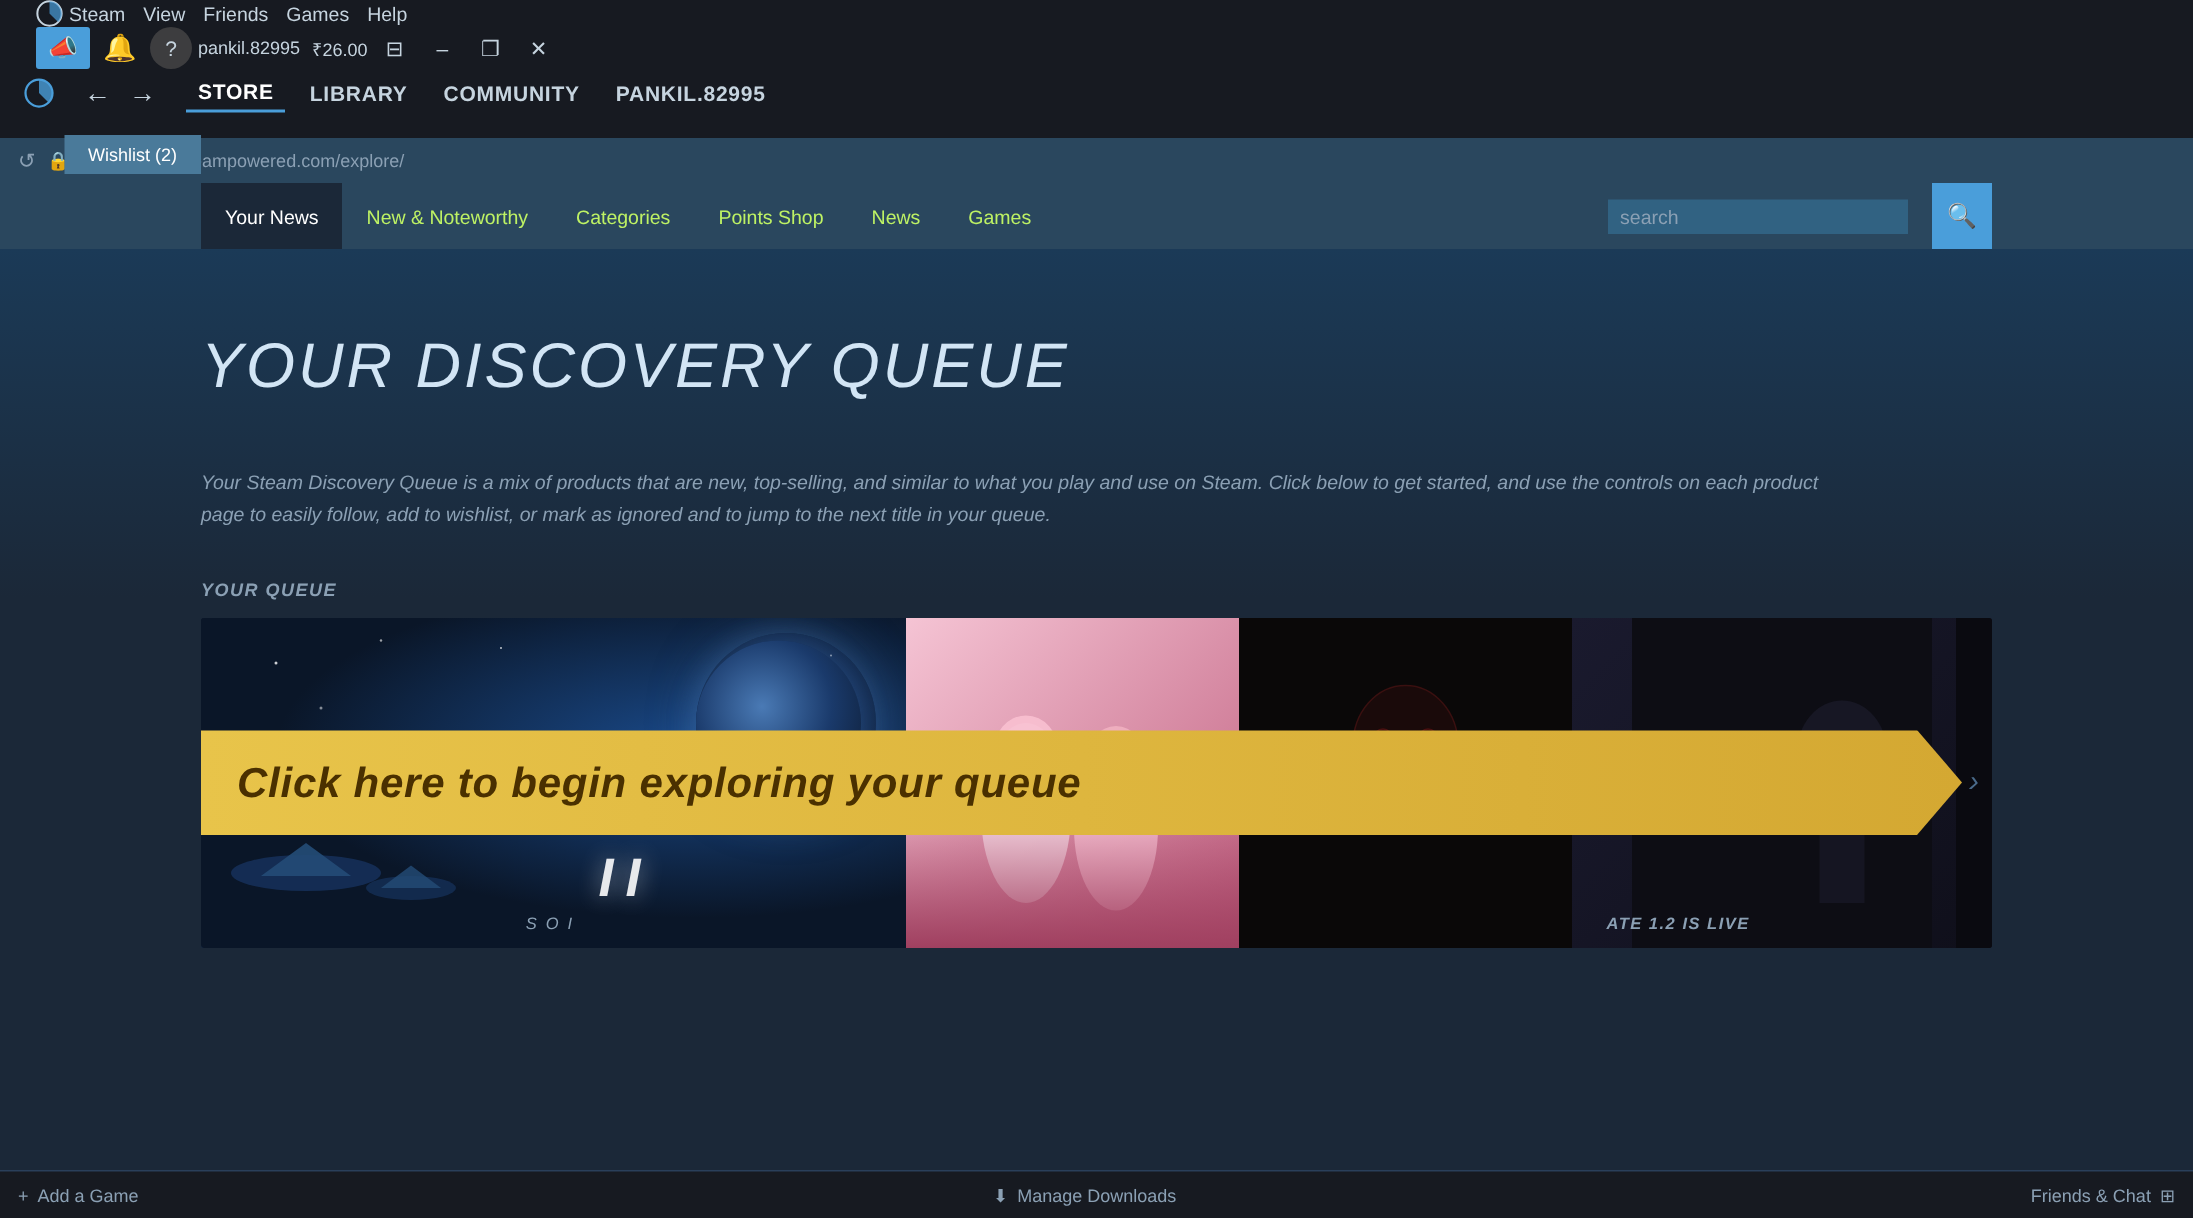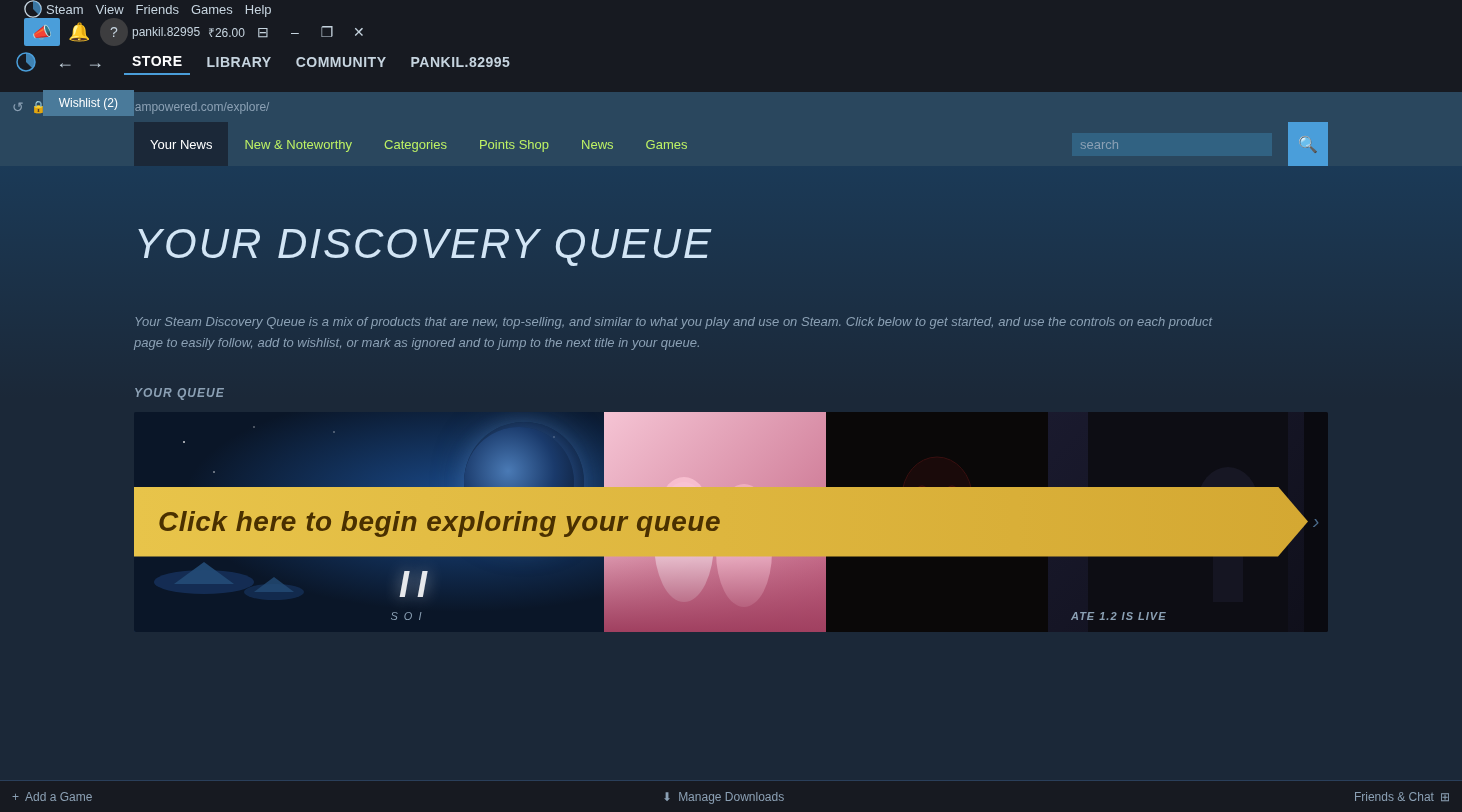--- a/index.html
+++ b/index.html
@@ -526,21 +526,21 @@
           <div style="position:absolute;right:30px;top:15px;width:110px;height:110px;border-radius:50%;background:radial-gradient(circle at 40% 40%, #4a7ab5, #1a3a6b, #0a1628);box-shadow:0 0 20px #4a7ab540;"></div>
 
           <svg style="position:absolute;bottom:20px;left:10px;width:200px;height:100px;opacity:0.8" viewBox="0 0 200 100">
             <ellipse cx="60" cy="70" rx="50" ry="12" fill="#1a3a6b" opacity="0.8"></ellipse>
             <polygon points="60,50 30,72 90,72" fill="#2a5a8b" opacity="0.9"></polygon>
             <ellipse cx="130" cy="80" rx="30" ry="8" fill="#1a3a6b" opacity="0.7"></ellipse>
             <polygon points="130,65 110,80 150,80" fill="#2a5a8b" opacity="0.8"></polygon>
           </svg>
 
           <div style="position:absolute;bottom:26px;left:50%;transform:translateX(-50%);color:white;font-size:36px;font-weight:bold;letter-spacing:8px;text-shadow:0 0 15px #fff8;opacity:0.9;margin-left:48px;">II</div>
-          <div style="position:absolute;bottom:10px;left:50%;transform:translateX(-50%);color:#8ba0b4;font-size:11px;letter-spacing:6px;white-space:nowrap;margin-left:40px;">SOI</div>
+          <div style="position:absolute;bottom:10px;left:50%;transform:translateX(-50%);color:#8ba0b4;font-size:11px;letter-spacing:6px;white-space:nowrap;">SOI</div>
         </div>
       </div>
 
       <div class="game-img-side game-fairy" style="width:222px;">
         <div class="game-fairy-inner">
 
           <svg viewBox="0 0 222 220" width="222" height="220" style="position:absolute;top:0;left:0;">
             <defs>
               <linearGradient id="fg" x1="0" y1="0" x2="1" y2="1">
                 <stop offset="0%" stop-color="#f5c4d4"></stop>

